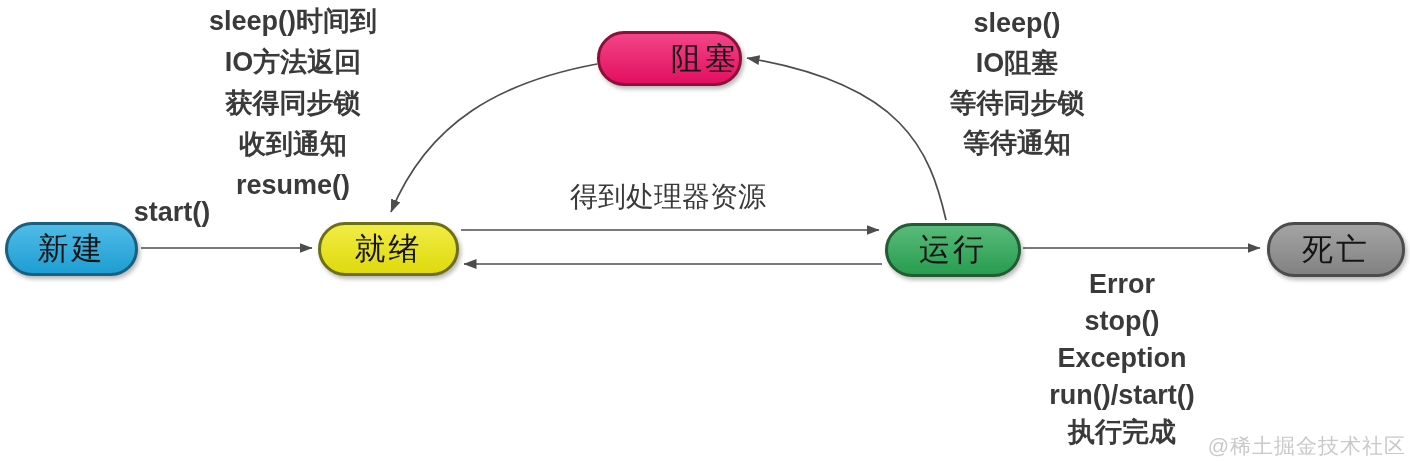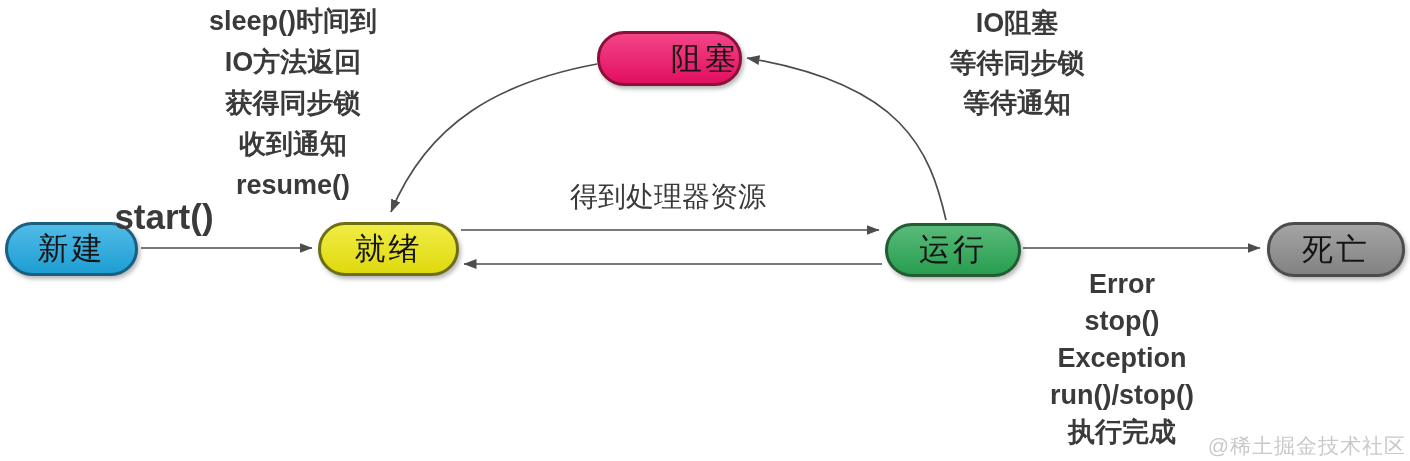--- a/index.html
+++ b/index.html
@@ -18,21 +18,21 @@
   .node-new{left:5px;top:222px;width:127px;height:48px;background-color:#1FA8E0;border-color:#1a5f80;justify-content:center;}
   .node-ready{left:318px;top:222px;width:135px;height:48px;background-color:#EDE70F;border-color:#6e6e14;}
   .node-running{left:885px;top:223px;width:130px;height:48px;background-color:#2AA754;border-color:#235c33;}
   .node-blocked{left:597px;top:31px;width:139px;height:49px;background-color:#F01066;border-color:#891038;justify-content:flex-end;}
   .node-dead{left:1267px;top:222px;width:132px;height:49px;background-color:#8A8A8A;border-color:#4c4c4c;}
   .tblock{position:absolute;text-align:center;transform:translateX(-50%);font-weight:600;white-space:nowrap;}
   .tb-unblock{left:293px;top:1px;font-size:27px;line-height:41px;}
   .tb-block{left:1017px;top:3px;font-size:27px;line-height:40px;}
   .tb-dead{left:1122px;top:266px;font-size:27px;line-height:37px;}
   .edge-label{position:absolute;transform:translateX(-50%);font-weight:600;white-space:nowrap;}
-  .lbl-start{left:164px;top:197px;font-size:35px;}
+  .lbl-start{left:172px;top:197px;font-size:27px;}
   .lbl-acquire{left:668px;top:178px;font-size:28px;font-weight:500;}
   .lbl-yield{left:673px;top:288px;font-size:28px;}
   .watermark{
     position:absolute;right:4px;top:432px;font-size:21px;font-weight:500;
     color:#c9c9c9;letter-spacing:1px;white-space:nowrap;
   }
 </style>
 </head>
 <body>
 
@@ -73,28 +73,29 @@
 
   <div class="tblock tb-unblock">
     <div>sleep()时间到</div>
     <div>IO方法返回</div>
     <div>获得同步锁</div>
     <div>收到通知</div>
     <div>resume()</div>
   </div>
 
   <div class="tblock tb-block">
+    <div>sleep()</div>
     <div>IO阻塞</div>
     <div>等待同步锁</div>
     <div>等待通知</div>
   </div>
 
   <div class="tblock tb-dead">
     <div>Error</div>
     <div>stop()</div>
     <div>Exception</div>
-    <div>run()/stop()</div>
+    <div>run()/start()</div>
     <div>执行完成</div>
   </div>
 
   <div class="watermark">@稀土掘金技术社区</div>
 
 </div>
 
 </body></html>

